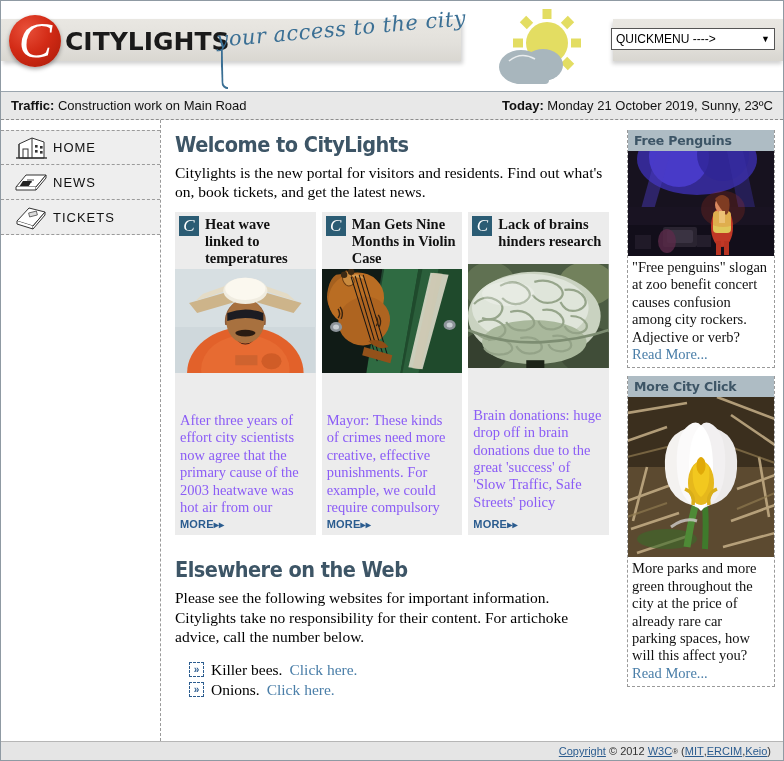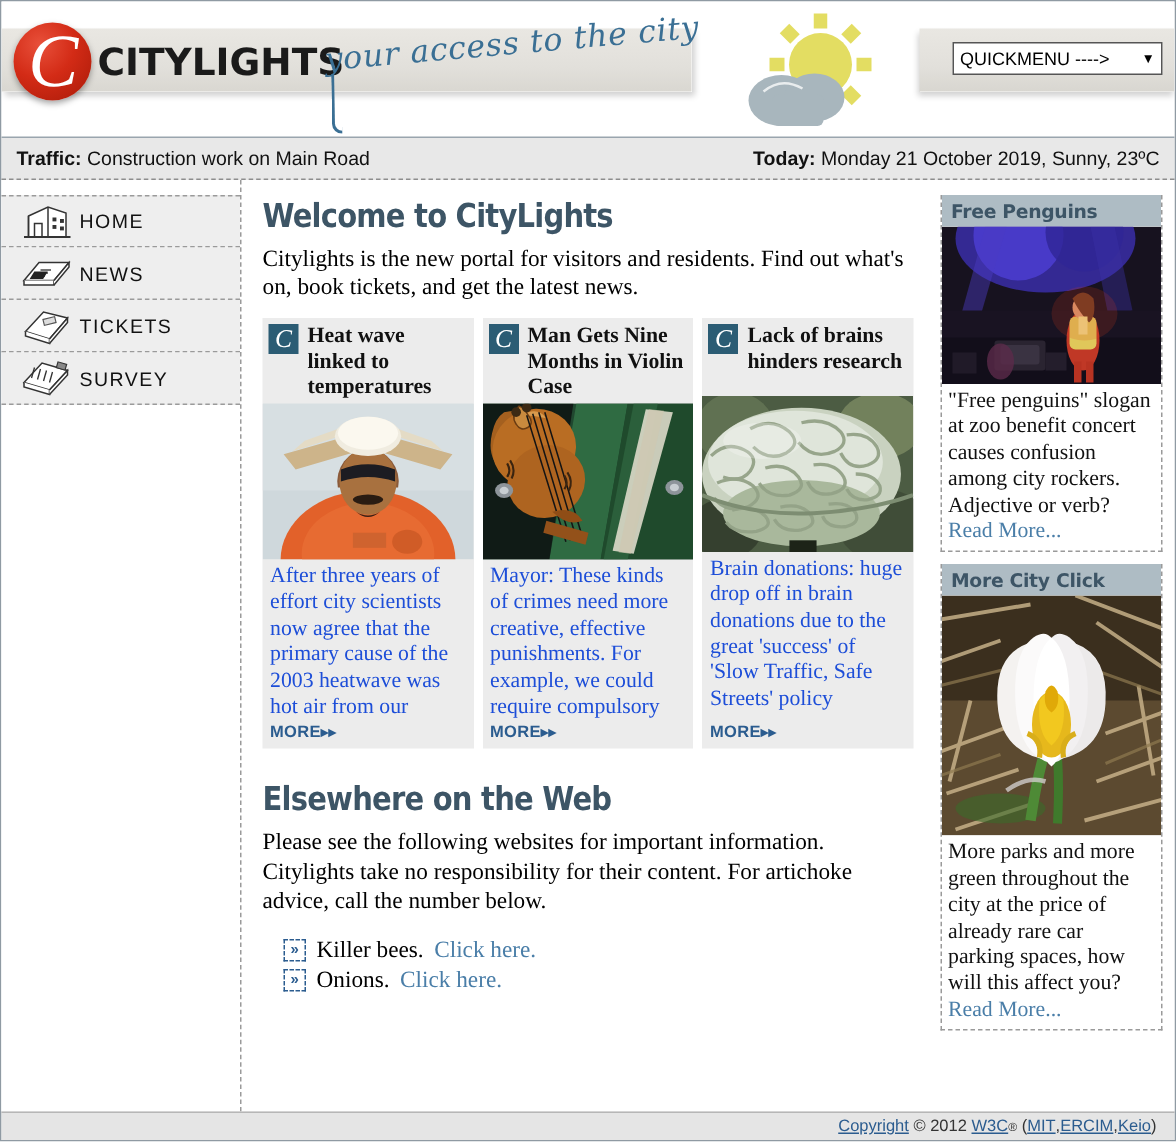--- a/index.html
+++ b/index.html
@@ -124,21 +124,21 @@
     top: 18px;
     width: 170px;
     height: 42px;
     background: linear-gradient(to bottom, #e9e7e2 0%, #e2e0db 60%, #d8d6d0 100%);
     box-shadow: -1px 3px 4px rgba(0,0,0,0.18);
   }
   .quickmenu {
     position: absolute;
     right: 8px;
     top: 27px;
-    width: 140px;
+    width: 164px;
     height: 22px;
     background: #ffffff;
     border: 1px solid #555;
     box-sizing: border-box;
     display: flex;
     align-items: center;
     font-family: "Liberation Sans", sans-serif;
     font-size: 12px;
     color: #000;
     padding: 0 4px;
@@ -278,22 +278,23 @@
     height: 104px;
     position: relative;
     overflow: hidden;
   }
   .card-img svg { display: block; width: 100%; height: 100%; }
   .card-text {
     padding: 3px 5px 2px 5px;
     font-family: "Liberation Serif", serif;
     font-size: 14.5px;
     line-height: 1.2;
-    color: #1d4ed8;
+    color: #8b5cf6;
     flex: 1 1 auto;
+    margin-top: 36px;
   }
   .card-more {
     padding: 0 5px 5px 5px;
     font-family: "Liberation Sans", sans-serif;
     font-weight: bold;
     font-size: 11px;
     color: #2b5c8f;
     letter-spacing: 0.2px;
     cursor: pointer;
   }
@@ -525,39 +526,20 @@
               <path d="M5 18 L17 5 L33 9 L21 23 Z"></path>
               <path d="M5 18 L5 21 L21 26 L21 23"></path>
               <path d="M21 23 L33 9 L33 12 L21 26"></path>
             </g>
             <rect x="17" y="9" width="8" height="4" fill="#ddd" stroke="#555" stroke-width="0.8" transform="rotate(-14 21 11)"></rect>
           </svg>
         </span>
         <span class="nav-label">TICKETS</span>
       </div>
 
-      <div class="nav-item">
-        <span class="nav-ico">
-          <svg width="38" height="28" viewBox="0 0 38 28" xmlns="http://www.w3.org/2000/svg">
-            <g stroke="#333" stroke-width="1" fill="#fff">
-              <path d="M4 17 L16 4 L33 9 L21 22 Z"></path>
-              <path d="M4 17 L4 20 L21 25 L21 22"></path>
-              <path d="M21 22 L33 9 L33 12 L21 25"></path>
-            </g>
-            <g stroke="#333" stroke-width="0.9">
-              <path d="M9 14 L11 7"></path>
-              <path d="M13 15 L15 8"></path>
-              <path d="M17 16 L19 9"></path>
-              <path d="M21 17 L23 10"></path>
-            </g>
-            <rect x="26" y="4" width="6" height="4" fill="#888" stroke="#333" stroke-width="0.8" transform="rotate(16 29 6)"></rect>
-          </svg>
-        </span>
-        <span class="nav-label">SURVEY</span>
-      </div>
 
     </nav>
 
     <main class="main">
 
       <h1 class="section-title">Welcome to CityLights</h1>
       <p class="intro">Citylights is the new portal for visitors and residents. Find out what's on, book tickets, and get the latest news.</p>
 
       <div class="cards">
 

